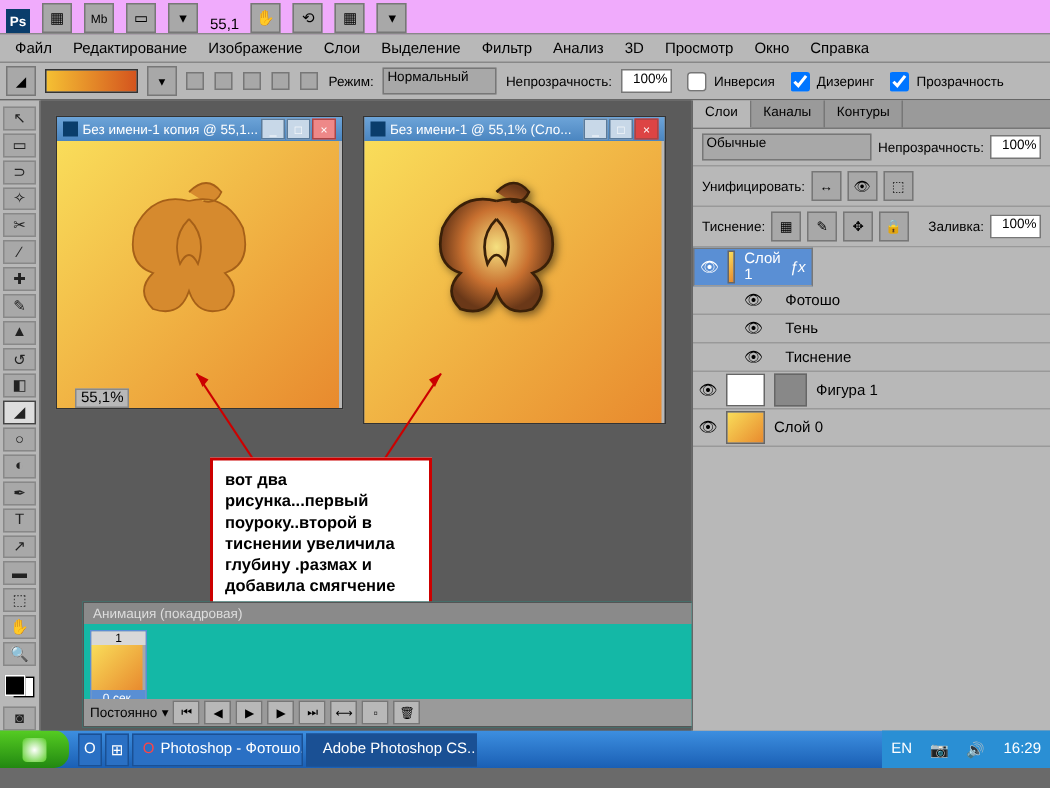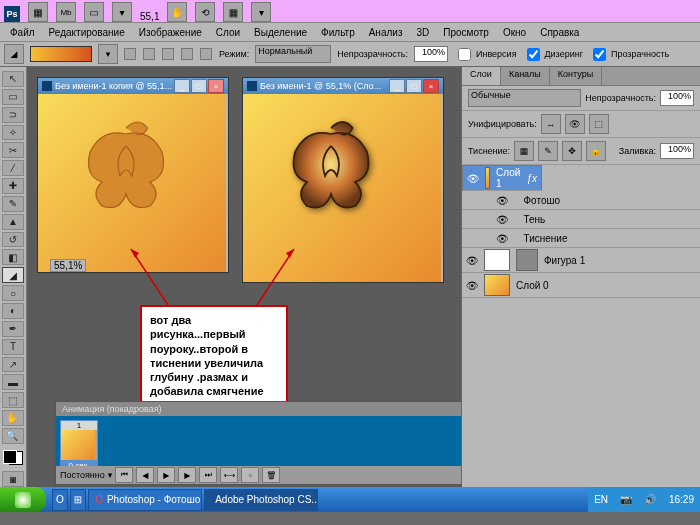--- a/index.html
+++ b/index.html
@@ -40,21 +40,21 @@
 .panel-hdr span.active{background:#b8b8b8}
 .panel-row{display:flex;align-items:center;gap:4px;padding:3px 6px;font-size:9px;border-bottom:1px solid #999}
 .layers{flex:1;background:#b8b8b8;overflow:auto}
 .layer{display:flex;align-items:center;height:24px;font-size:10px;border-bottom:1px solid #999;padding:0 4px;gap:6px}
 .layer.sel{background:#5a8fd4;color:#fff}
 .layer.sub{padding-left:34px;height:18px}
 .eye{width:12px;height:12px;display:inline-flex;align-items:center;justify-content:center}
 .thumb{width:24px;height:20px;border:1px solid #666;background:#fff;display:inline-block}
 .thumb.main-t{background:linear-gradient(135deg,#f9dd5a,#e88a2e)}
 .thumb.shape-t{background:#888}
-.anim-panel{position:absolute;bottom:2px;left:28px;width:418px;height:82px;background:#0369a1;border:1px solid #555}
+.anim-panel{position:absolute;bottom:2px;left:28px;width:418px;height:82px;background:#14b8a6;border:1px solid #555}
 .anim-hdr{background:#8a8a8a;color:#ddd;font-size:9px;padding:2px 6px}
 .anim-body{display:flex;align-items:flex-start;padding:4px;gap:4px}
 .frame{width:36px;border:1px solid #5a8fd4;background:#a8a8a8;text-align:center}
 .frame .fimg{width:34px;height:30px;background:linear-gradient(135deg,#f9dd5a,#e88a2e);display:block}
 .frame .ftime{background:#5a8fd4;color:#fff;font-size:8px;padding:1px}
 .anim-ctrl{position:absolute;bottom:0;left:0;right:0;height:18px;background:#9a9a9a;display:flex;align-items:center;gap:3px;padding:0 4px;font-size:9px}
 .anim-ctrl .abtn{width:16px;height:14px;background:#b8b8b8;border:1px solid #777;display:flex;align-items:center;justify-content:center;font-size:8px}
 .taskbar{height:25px;background:linear-gradient(#3d8fe0,#1a5fb4);display:flex;align-items:center;padding:0;color:#fff;font-size:10px}
 .start{width:46px;height:25px;background:linear-gradient(#5c2,#281);border-radius:0 10px 10px 0;display:flex;align-items:center;justify-content:center}
 .task-btn{height:20px;background:#2a70c4;border:1px solid #1a5094;padding:0 6px;display:flex;align-items:center;margin-left:2px;gap:4px;max-width:100px;overflow:hidden;white-space:nowrap}

